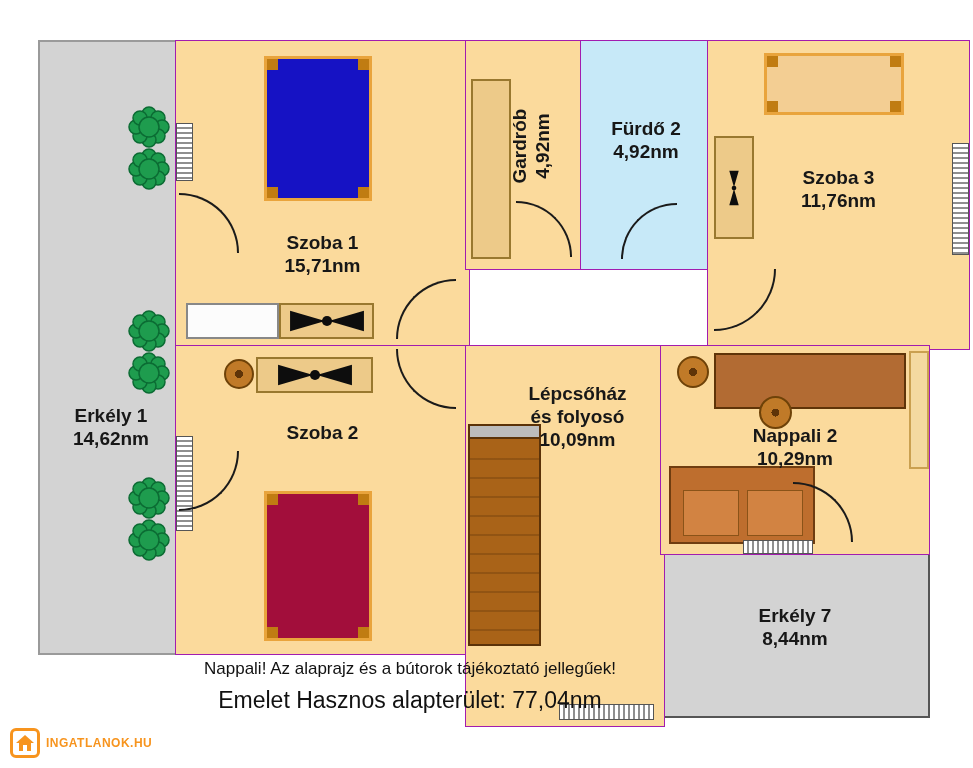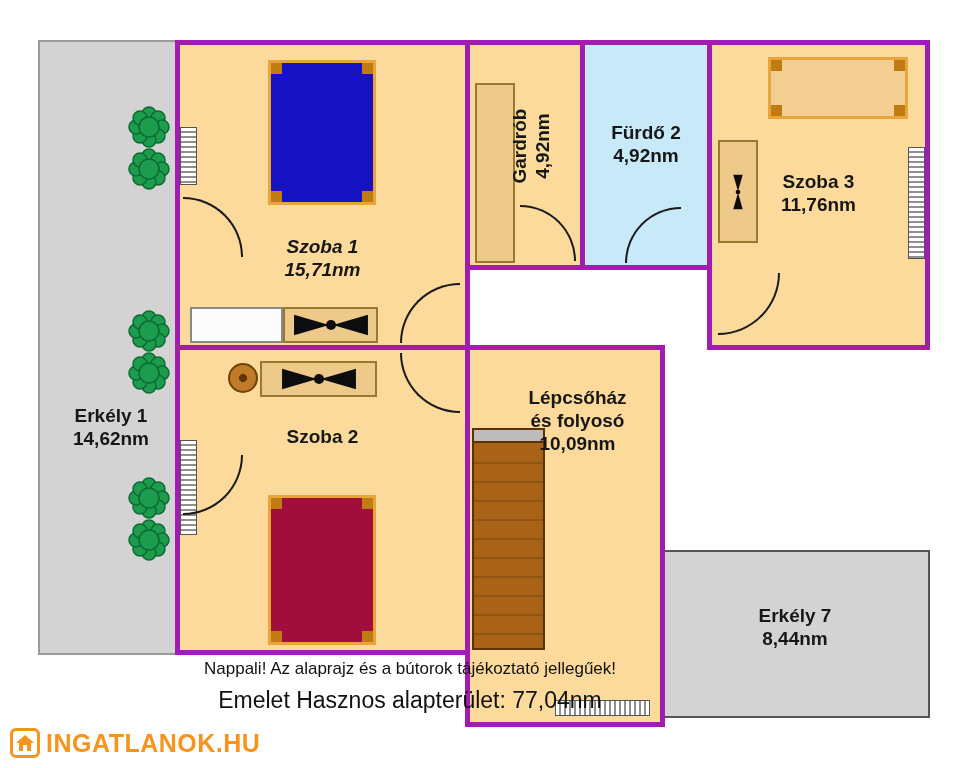--- a/index.html
+++ b/index.html
@@ -1,20 +1,20 @@
 <!DOCTYPE html>
 <html><head>
 <meta charset="utf-8">
 <style>
   * { margin:0; padding:0; box-sizing:border-box; }
   html,body { background:#fff; }
   body { font-family:"Liberation Sans", sans-serif; }
   #canvas { position:relative; width:973px; height:768px; background:#fff; overflow:hidden; }
 
-  .room { position:absolute; background:#FBDA9C; border:5px solid #a21caf; z-index:2; }
+  .room { position:absolute; background:#FBDA9C; border:1px solid #a21caf; z-index:2; }
   .room.blue { background:#C7E9F8; }
   .balcony { position:absolute; background:#D3D3D3; border:2px solid #9a9a9a; z-index:1; }
   .balcony.b2 { border-color:#555; }
 
   .label { position:absolute; left:0; right:0; text-align:center; font-weight:bold;
            font-size:19px; line-height:23px; color:#171717; z-index:4; }
 
   .arc { position:absolute; z-index:3; }
   .arc.tr { border-top:2px solid #1a1a1a; border-right:2px solid #1a1a1a; border-top-right-radius:100%; }
   .arc.tl { border-top:2px solid #1a1a1a; border-left:2px solid #1a1a1a; border-top-left-radius:100%; }
@@ -56,21 +56,21 @@
 
   .disclaimer { position:absolute; left:120px; top:659px; width:580px; text-align:center;
                 font-size:17px; color:#111; z-index:5; }
   .main-title { position:absolute; left:120px; top:687px; width:580px; text-align:center;
                 font-size:23px; color:#111; z-index:5; }
 
   .logo { position:absolute; left:10px; top:728px; display:flex; align-items:center; gap:6px;
           color:#F7941E; z-index:5; }
   .logo-box { width:30px; height:30px; border:3px solid #F7941E; border-radius:6px;
               display:flex; align-items:center; justify-content:center; }
-  .logo-text { font-size:25px; font-weight:bold; letter-spacing:.5px; }
+  .logo-text { font-size:12px; font-weight:bold; letter-spacing:.5px; }
 </style>
 </head>
 <body>
 
 <div id="canvas">
 
   <div class="balcony" style="left:38px;top:40px;width:146px;height:615px;">
     <div class="plant" style="left:88px;top:64px;"><svg width="42" height="42" viewBox="0 0 42 42">
           <g fill="#1E9C4E" stroke="#0B6B33" stroke-width="1.5">
             <circle cx="21" cy="8" r="7"></circle>
@@ -170,21 +170,21 @@
     <div class="furn white" style="left:10px;top:262px;width:93px;height:36px;"></div>
     <div class="furn" style="left:103px;top:262px;width:95px;height:36px;">
       <svg width="80" height="24" viewBox="0 0 84 26">
           <g fill="#0d0d0d">
             <polygon points="2,2 40,13 2,24"></polygon>
             <polygon points="82,2 44,13 82,24"></polygon>
             <circle cx="42" cy="13" r="5.5"></circle>
           </g>
         </svg>
     </div>
-    <div class="label" style="top:190px;font-style:italic;">
+    <div class="label" style="top:190px;">
       <div>Szoba 1</div>
       <div>15,71nm</div>
     </div>
   </div>
 
   <div class="room" style="left:465px;top:40px;width:120px;height:230px;">
     <div class="furn" style="left:5px;top:38px;width:40px;height:180px;"></div>
     <div class="arc tr" style="left:50px;top:160px;width:56px;height:56px;"></div>
     <div class="label" style="left:55%;top:46%;right:auto;width:170px;transform:translate(-50%,-50%) rotate(-90deg);">
       <div>Gardrób</div>
@@ -193,21 +193,21 @@
   </div>
 
   <div class="room blue" style="left:580px;top:40px;width:132px;height:230px;">
     <div class="arc tl" style="left:40px;top:162px;width:56px;height:56px;"></div>
     <div class="label" style="top:76px;">
       <div>Fürdő 2</div>
       <div>4,92nm</div>
     </div>
   </div>
 
-  <div class="room" style="left:707px;top:40px;width:223px;height:310px;">
+  <div class="room" style="left:707px;top:40px;width:263px;height:310px;">
     <div class="bed" style="left:56px;top:12px;width:140px;height:62px;background-color:#F3CE93;"></div>
     <div class="furn" style="left:6px;top:95px;width:40px;height:103px;">
       <svg width="80" height="24" viewBox="0 0 84 26" style="transform:rotate(90deg);">
           <g fill="#0d0d0d">
             <polygon points="2,2 40,13 2,24"></polygon>
             <polygon points="82,2 44,13 82,24"></polygon>
             <circle cx="42" cy="13" r="5.5"></circle>
           </g>
         </svg>
     </div>
@@ -245,20 +245,36 @@
       <div class="landing"></div>
       <div class="steps"></div>
     </div>
     <div class="radiator h" style="right:10px;bottom:6px;width:95px;height:16px;"></div>
     <div class="label" style="top:36px;left:25px;">
       <div style="max-width:118px;margin:0 auto;">Lépcsőház és folyosó</div>
       <div>10,09nm</div>
     </div>
   </div>
 
+  <div class="room" style="left:660px;top:345px;width:270px;height:210px;">
+    <div class="furn dark" style="left:53px;top:7px;width:192px;height:56px;"></div>
+    <div class="furn" style="right:0;top:5px;width:20px;height:118px;background:#F4D9A0;border-color:#caa050;"></div>
+    <div class="chair" style="left:16px;top:10px;width:32px;height:32px;"></div>
+    <div class="chair" style="left:98px;top:50px;width:33px;height:33px;"></div>
+    <div class="sofa" style="left:8px;top:120px;width:146px;height:78px;">
+      <div class="cushion" style="left:12px;top:22px;width:56px;height:46px;"></div>
+      <div class="cushion" style="left:76px;top:22px;width:56px;height:46px;"></div>
+    </div>
+    <div class="radiator h" style="left:82px;bottom:0;width:70px;height:14px;"></div>
+    <div class="arc tr" style="left:132px;top:136px;width:60px;height:60px;"></div>
+    <div class="label" style="top:78px;">
+      <div>Nappali 2</div>
+      <div>10,29nm</div>
+    </div>
+  </div>
 
 
   <div class="disclaimer">Nappali! Az alaprajz és a bútorok tájékoztató jellegűek!</div>
   <div class="main-title">Emelet Hasznos alapterület: 77,04nm</div>
 
   <div class="logo">
     <span class="logo-box">
       <svg width="18" height="16" viewBox="0 0 18 16">
           <path d="M9 0 L18 8 H15 V16 H11 V10 H7 V16 H3 V8 H0 Z" fill="#F7941E"></path>
         </svg>

